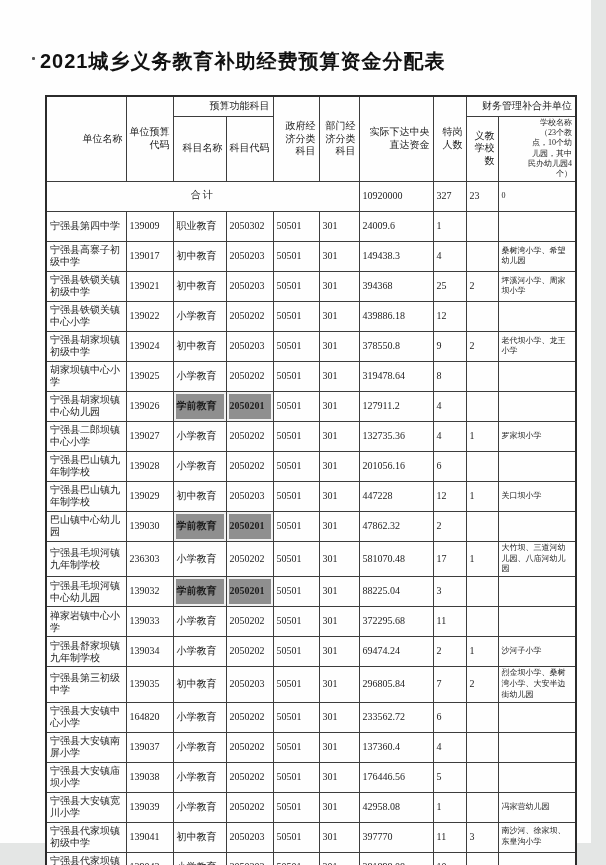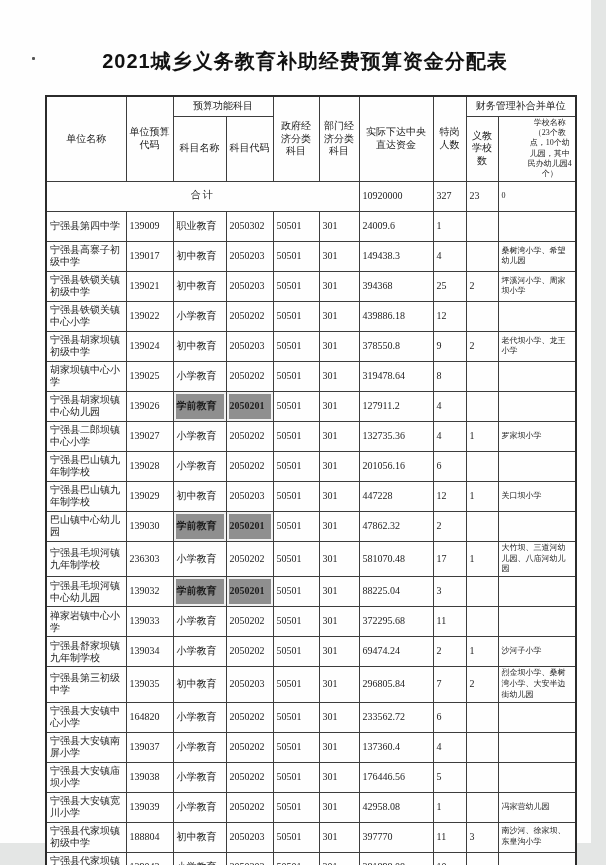--- a/index.html
+++ b/index.html
@@ -11,21 +11,20 @@
     position:relative;
     overflow:hidden;
   }
   .page{
     position:absolute;left:0;top:0;
     width:591px;height:843px;
     background:#fefefe;
   }
   .title{
     position:absolute;left:40px;top:48px;width:530px;
-    text-align:center;
     font-family:"Liberation Sans", sans-serif;
     font-weight:bold;font-size:20px;letter-spacing:1px;color:#111;
   }
   .project{
     position:absolute;left:46px;top:92px;
     font-size:12px;letter-spacing:1px;color:#191919;margin-top:43px;
   }
   table.budget{
     position:absolute;left:45px;top:95px;
     width:530px;
@@ -36,24 +35,24 @@
     background:#fefefe;
   }
   th,td{
     border:1px solid #3d3d3d;
     padding:1px 3px;
     vertical-align:middle;
     line-height:1.25;
     font-weight:normal;
     overflow:hidden;
   }
-  thead th{text-align:center;}
+  thead th{text-align:right;}
   thead tr.h1{height:20px;}
   thead tr.h2{height:34px;}
-  th.small-head{font-size:8px;text-align:center;line-height:1.3;padding-left:29px;}
+  th.small-head{font-size:8px;text-align:right;line-height:1.3;padding-left:29px;}
   tr.total-row{height:18px;}
   tr.total-row td.total-label{text-align:center;letter-spacing:2px;font-family:Liberation Mono, monospace;}
   tbody td{height:27px;}
   .c-name{line-height:1.2;}
   .c-school_names{font-size:8px;line-height:1.35;}
   .hl{
     background:var(--hl,#8f8f8f);
     box-shadow:inset 0 0 0 2px #f2f2f2;
     font-weight:bold;
   }
@@ -348,21 +347,21 @@
           <td class="c-subject_code">2050202</td>
           <td class="c-gov">50501</td>
           <td class="c-dept">301</td>
           <td class="c-funds">42958.08</td>
           <td class="c-posts">1</td>
           <td class="c-schools"></td>
           <td class="c-school_names">冯家营幼儿园</td>
         </tr>
         <tr>
           <td class="c-name">宁强县代家坝镇初级中学</td>
-          <td class="c-code">188804</td>
+          <td class="c-code">139041</td>
           <td class="c-subject">初中教育</td>
           <td class="c-subject_code">2050203</td>
           <td class="c-gov">50501</td>
           <td class="c-dept">301</td>
           <td class="c-funds">397770</td>
           <td class="c-posts">11</td>
           <td class="c-schools">3</td>
           <td class="c-school_names">南沙河、徐家坝、东皇沟小学</td>
         </tr>
         <tr>

